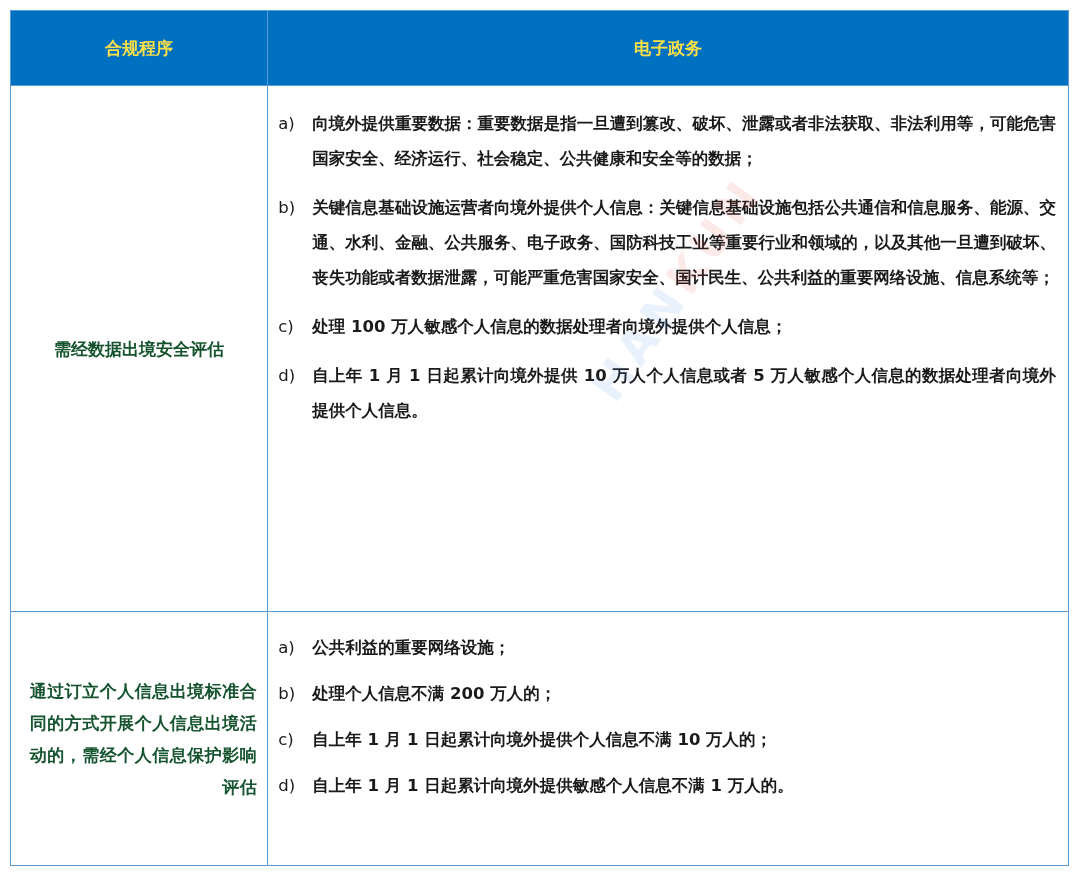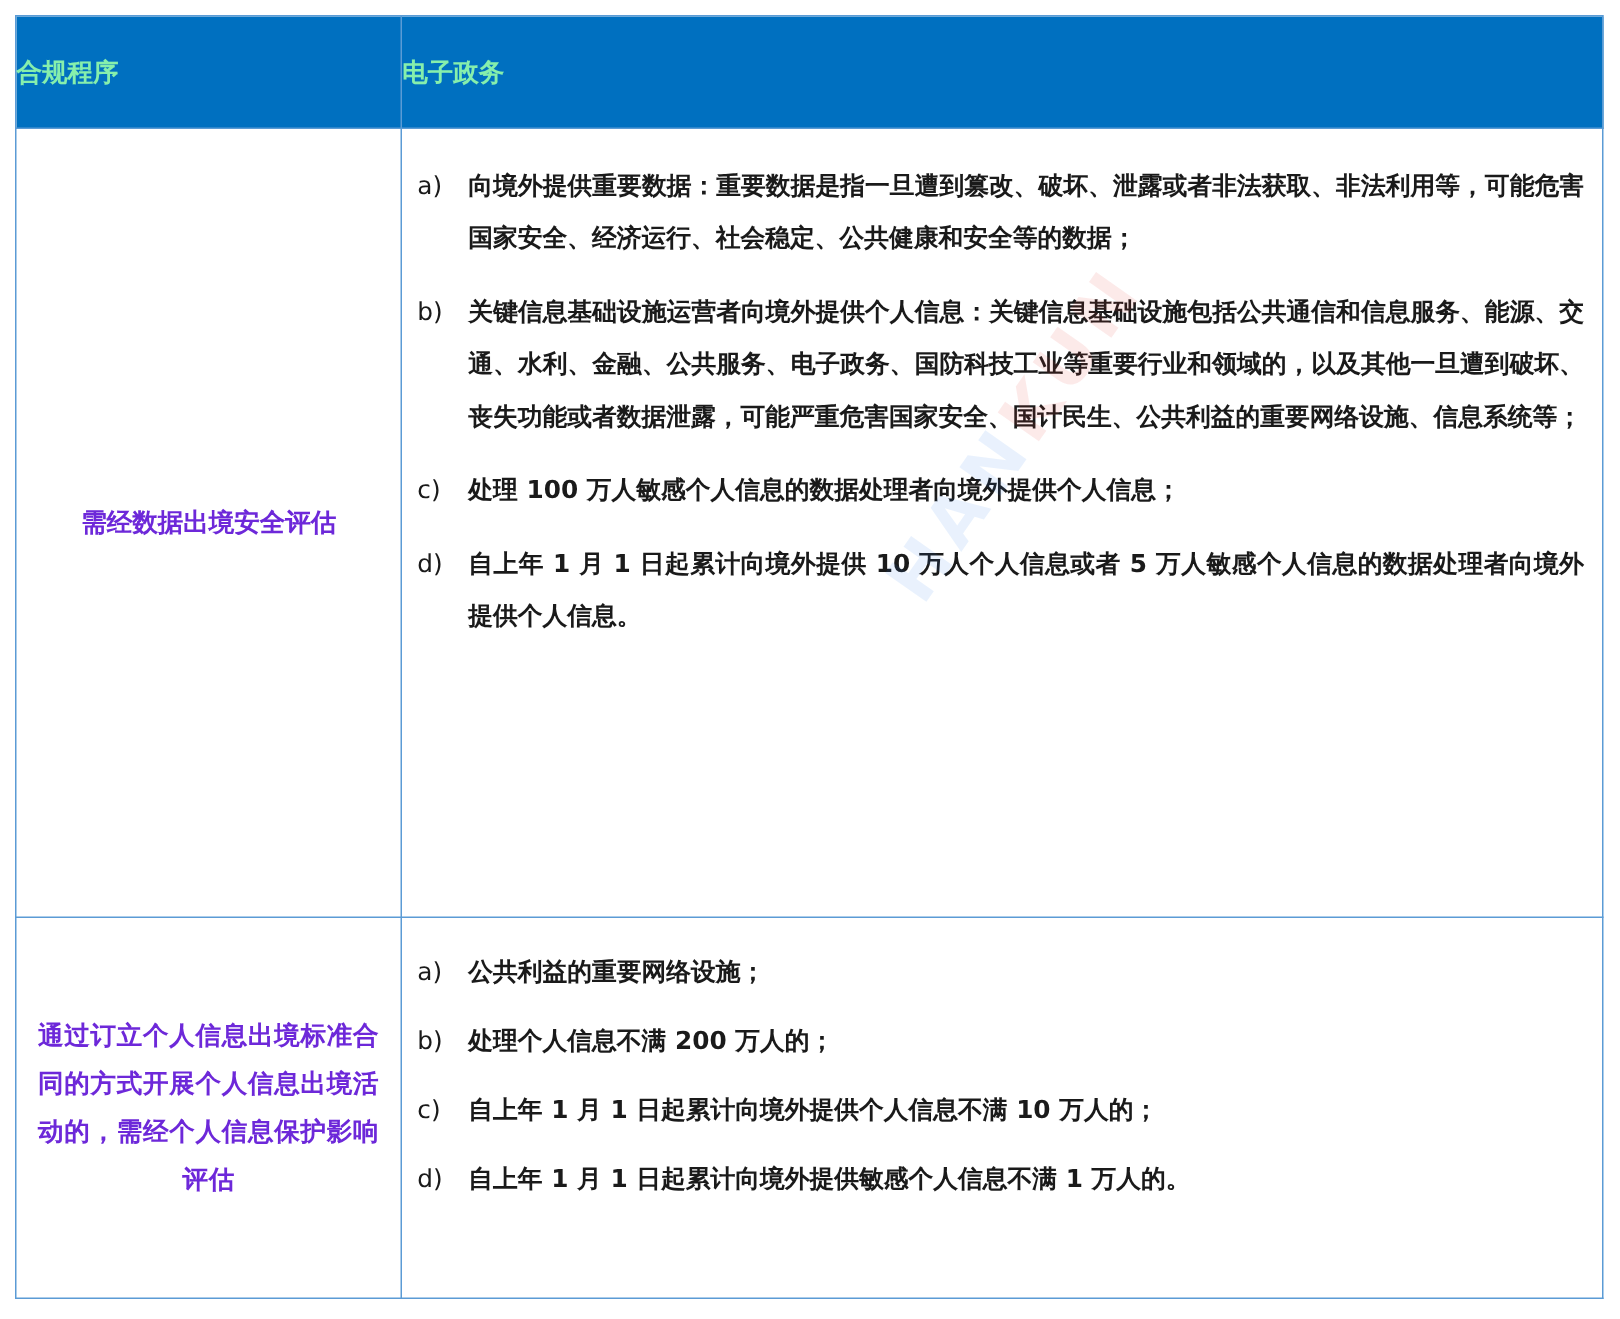--- a/index.html
+++ b/index.html
@@ -22,40 +22,40 @@
       width: 1059px;
       border-collapse: collapse;
       table-layout: fixed;
     }
     .tbl td, .tbl th {
       border: 1px solid #5b9bd5;
       padding: 0;
     }
     .tbl th {
       background: #0070c0;
-      color: #86efac;
+      color: #fde047;
       font-weight: bold;
       font-size: 17px;
       height: 74px;
-      text-align: left;
+      text-align: center;
       vertical-align: middle;
       border-color: #5b9bd5;
     }
     .col1 { width: 257px; }
     .col2 { width: 800px; }
     .proc {
       font-weight: bold;
       font-size: 17px;
       line-height: 32px;
       vertical-align: middle;
       text-align: center;
-      color: #6d28d9;
+      color: #14532d;
     }
     .proc.left {
-      text-align: center;
+      text-align: right;
       padding-left: 10px;
       padding-right: 10px;
       letter-spacing: 0.5px;
     }
     .scen {
       vertical-align: top;
       padding: 0;
     }
     .items {
       list-style: none;

